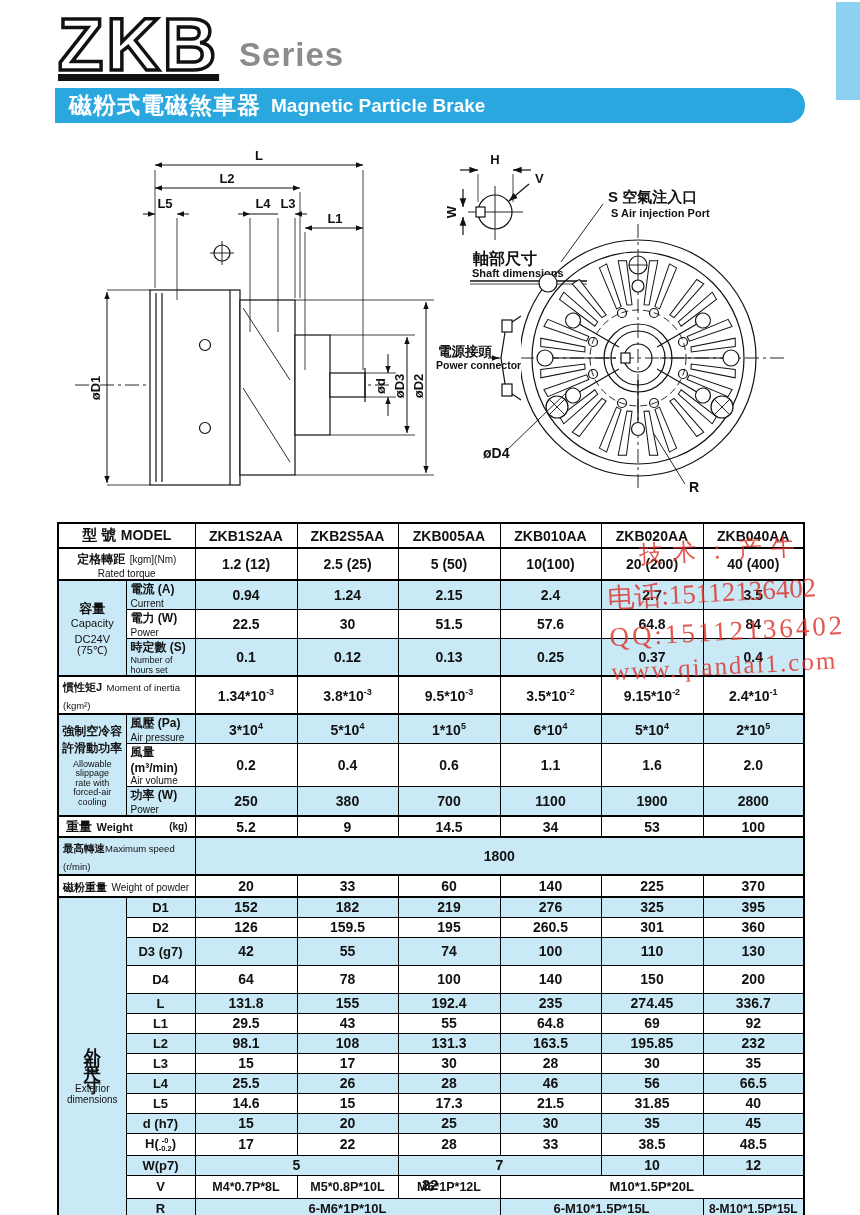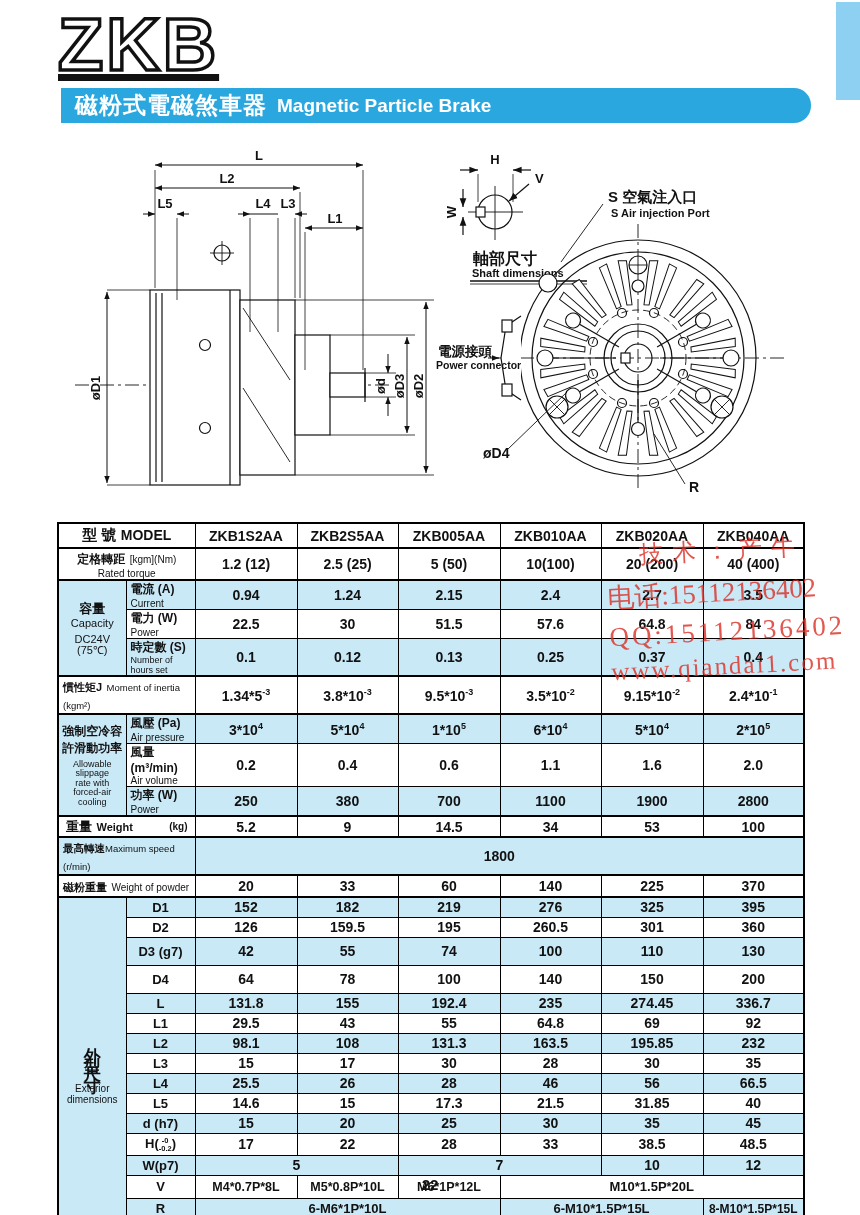--- a/index.html
+++ b/index.html
@@ -3,21 +3,21 @@
 <meta charset="utf-8">
 <style>
   html,body{margin:0;padding:0;background:#fff;}
   .sheet{position:relative;width:860px;height:1215px;background:#fff;overflow:hidden;
          font-family:"Liberation Sans",sans-serif;color:#111;}
   
   .hdr{position:absolute;left:58px;top:6px;display:flex;align-items:flex-end;gap:20px;}
   .zkb{font-size:74px;font-weight:bold;line-height:78px;color:#fff;
        -webkit-text-stroke:3.5px #111;letter-spacing:3px;font-family:"Liberation Sans",sans-serif;text-decoration:underline;}
   .series{font-size:33px;font-weight:bold;color:#8c8c8c;padding-bottom:10px;letter-spacing:1px;}
-  .banner{position:absolute;left:61px;top:88px;width:750px;height:35px;background:#2aa7df;
+  .banner{position:absolute;left:55px;top:88px;width:750px;height:35px;background:#2aa7df;
           border-radius:0 17px 17px 0;display:flex;align-items:center;padding-left:14px;box-sizing:border-box;}
   .banner .zh{color:#fff;font-weight:bold;font-size:23px;letter-spacing:1px;}
   .banner .en{color:#fff;font-weight:bold;font-size:19px;margin-left:10px;}
   .corner{position:absolute;left:836px;top:2px;width:24px;height:98px;background:#8dd0f1;}
   
   .draw{position:absolute;left:55px;top:140px;}
   .draw text{font-family:"Liberation Sans",sans-serif;fill:#111;}
   .dimt{font-size:13px;font-weight:bold;}
   .lblt{font-size:14px;font-weight:bold;}
   .lblen{font-size:11px;font-weight:bold;}
@@ -55,20 +55,21 @@
   .pageno{position:absolute;left:0;top:1176px;width:860px;text-align:center;
           font-size:15px;font-weight:bold;}
 </style>
 </head>
 <body>
 
 <div class="sheet">
 
   <div class="hdr">
     <div class="zkb">ZKB</div>
+    <div class="series">Series</div>
   </div>
   <div class="banner">
     <span class="zh">磁粉式電磁煞車器</span>
     <span class="en">Magnetic Particle Brake</span>
   </div>
   <div class="corner"></div>
 
   <svg class="draw" width="805" height="375" viewBox="0 0 805 375">
     <defs>
       <marker id="ar" viewBox="0 0 10 10" refX="9" refY="5" markerWidth="8" markerHeight="8" orient="auto-start-reverse">
@@ -328,21 +329,21 @@
       <td class="val">0.13</td>
       <td class="val">0.25</td>
       <td class="val">0.37</td>
       <td class="val">0.4</td>
     </tr>
     <tr style="height:24px" class="sep">
       <td colspan="2" class="lblcell">
         <span class="zh" style="font-size:11px">慣性矩J</span>
         <span class="en" style="font-size:9.5px">Moment of inertia (kgm²)</span>
       </td>
-      <td class="val"><span>1.34*5</span><sup>-3</sup></td>
+      <td class="val"><span>1.34*10</span><sup>-3</sup></td>
       <td class="val"><span>3.8*10</span><sup>-3</sup></td>
       <td class="val"><span>9.5*10</span><sup>-3</sup></td>
       <td class="val"><span>3.5*10</span><sup>-2</sup></td>
       <td class="val"><span>9.15*10</span><sup>-2</sup></td>
       <td class="val"><span>2.4*10</span><sup>-1</sup></td>
     </tr>
     <tr style="height:28px" class="blue sep">
       <td rowspan="3" class="w">
         <div class="zh">強制空冷容</div>
         <div class="zh">許滑動功率</div>

